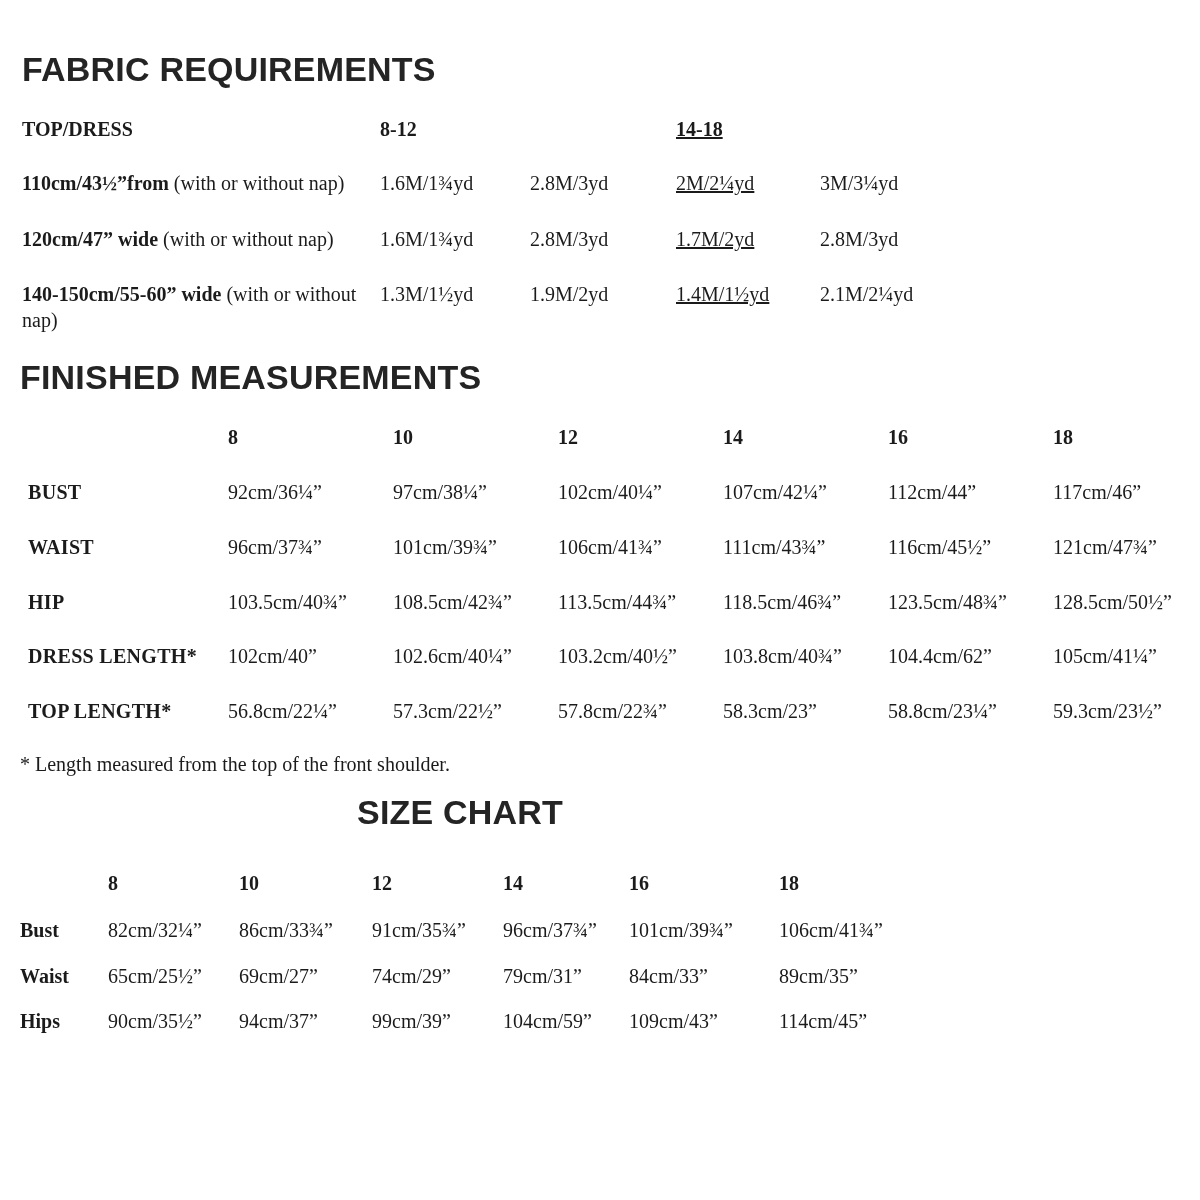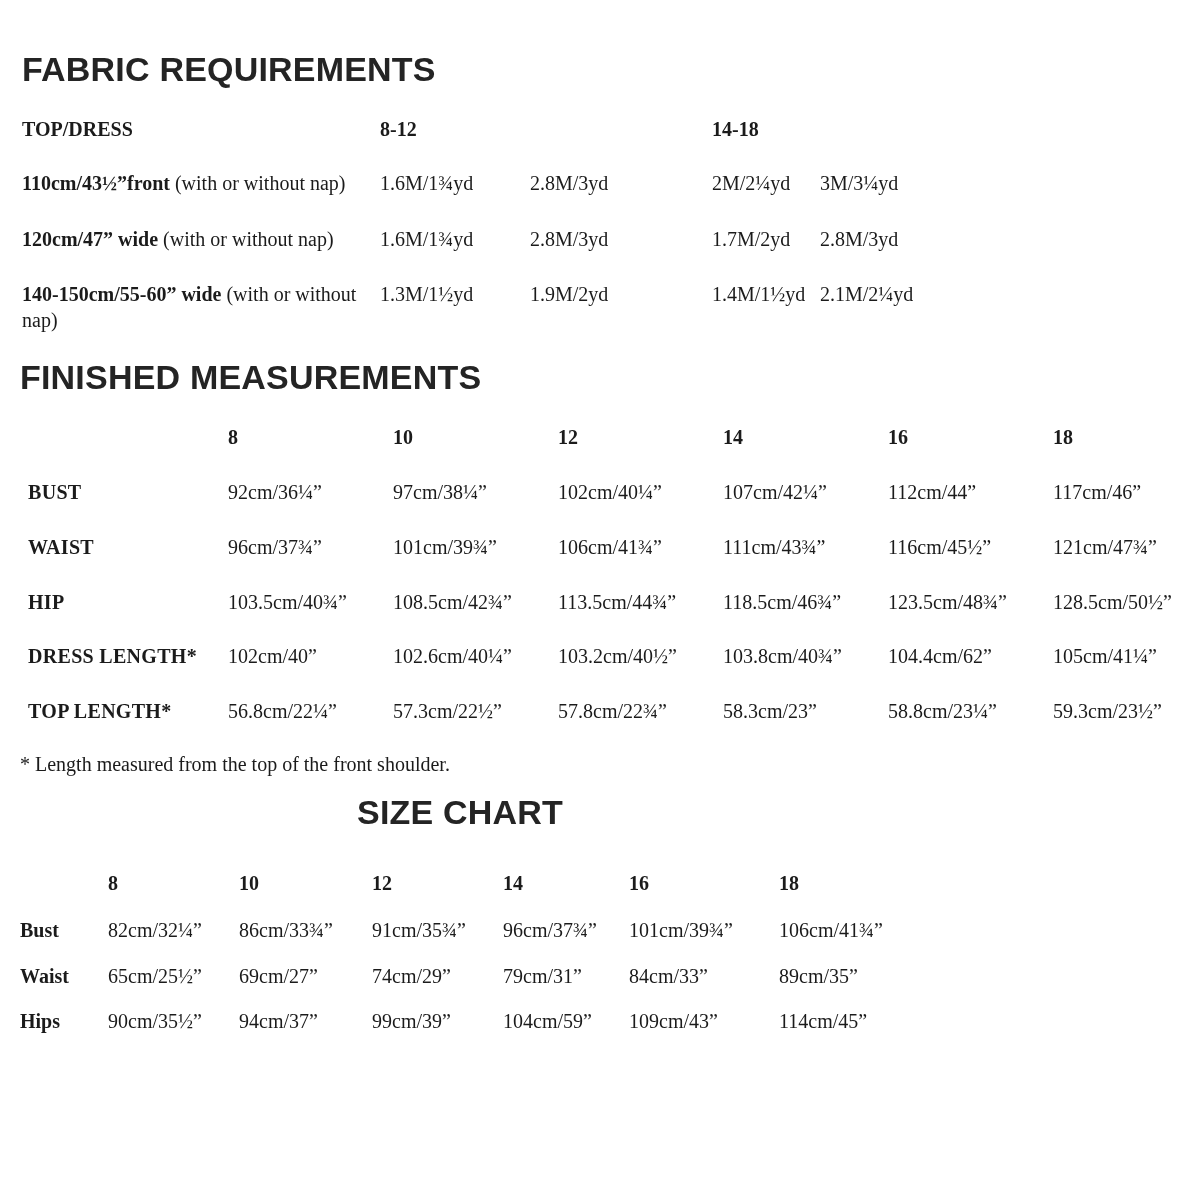--- a/index.html
+++ b/index.html
@@ -25,21 +25,21 @@
 
   .row { position:absolute; left:0; top:0; width:1200px; }
   .cell { position:absolute; top:0; font-size:20px; line-height:26px; white-space:nowrap; }
   .lbl  { font-weight:700; }
   .val  { font-weight:400; }
   .wrap { white-space:normal; }
 
   
   .f-label { left:22px; width:352px; }
   .f-c1 { left:380px; } .f-c2 { left:530px; }
-  .f-c3 { left:712px; } .f-c4 { left:820px; }
+  .f-c3 { left:676px;text-decoration:underline; } .f-c4 { left:820px; }
   
   .f-head { top:116px; } .f-r0 { top:170px; } .f-r1 { top:226px; } .f-r2 { top:281px; }
 
   
   .m-label { left:28px; letter-spacing:0.3px; }
   .m-c0 { left:228px; } .m-c1 { left:393px; } .m-c2 { left:558px; }
   .m-c3 { left:723px; } .m-c4 { left:888px; } .m-c5 { left:1053px; }
   
   .m-sizes { top:424px; } .m-r0 { top:479px; } .m-r1 { top:534px; }
   .m-r2 { top:589px; } .m-r3 { top:643px; } .m-r4 { top:698px; }
@@ -59,21 +59,21 @@
 
   <h1 class="title" style="left:22px; top:50px;">FABRIC REQUIREMENTS</h1>
 
   <div class="row f-head">
     <span class="cell f-label lbl">TOP/DRESS</span>
     <span class="cell f-c1 lbl">8-12</span>
     <span class="cell f-c3 lbl">14-18</span>
   </div>
 
   <div class="row f-r0">
-    <span class="cell f-label wrap"><b>110cm/43½”front</b> <span>(with or without nap)</span></span>
+    <span class="cell f-label wrap"><b>110cm/43½”from</b> <span>(with or without nap)</span></span>
     <span class="cell f-c1 val">1.6M/1¾yd</span>
     <span class="cell f-c2 val">2.8M/3yd</span>
     <span class="cell f-c3 val">2M/2¼yd</span>
     <span class="cell f-c4 val">3M/3¼yd</span>
   </div>
 
   <div class="row f-r1">
     <span class="cell f-label wrap"><b>120cm/47” wide</b> <span>(with or without nap)</span></span>
     <span class="cell f-c1 val">1.6M/1¾yd</span>
     <span class="cell f-c2 val">2.8M/3yd</span>

